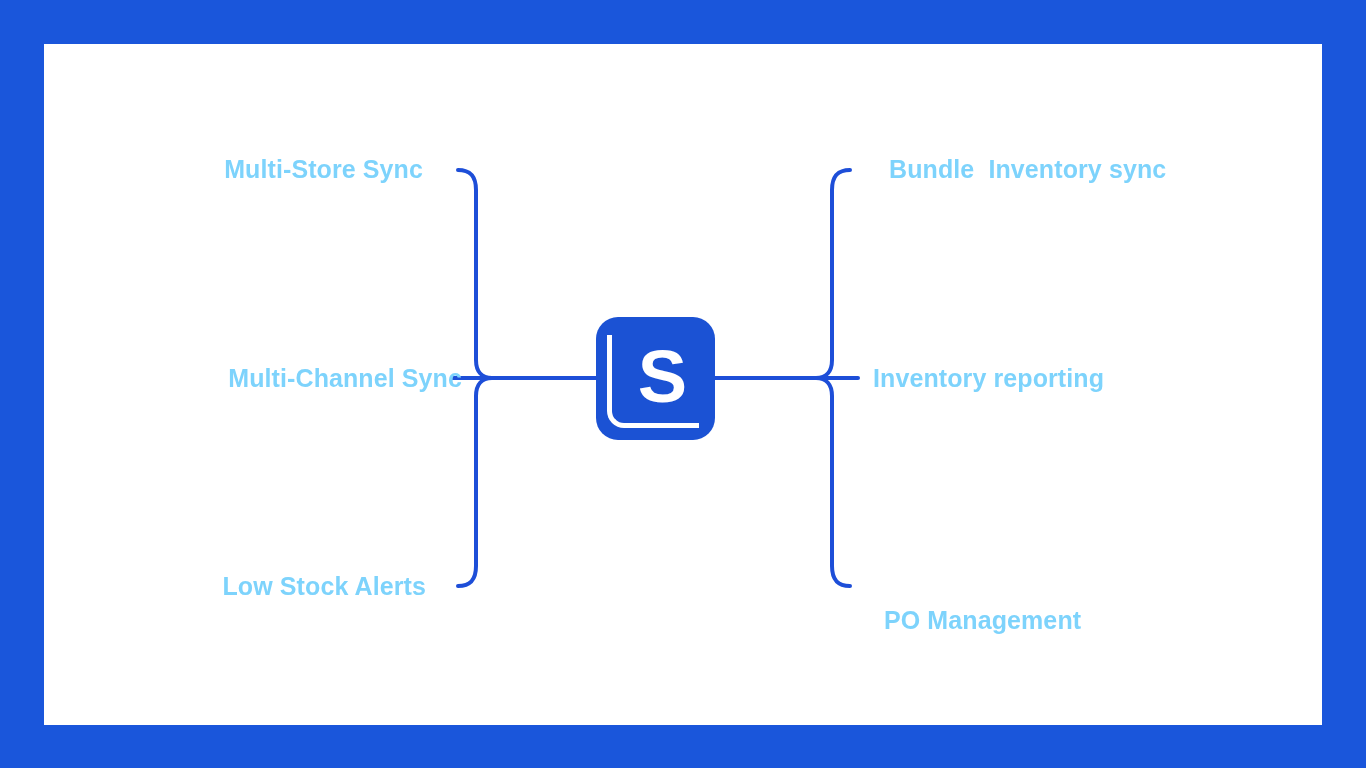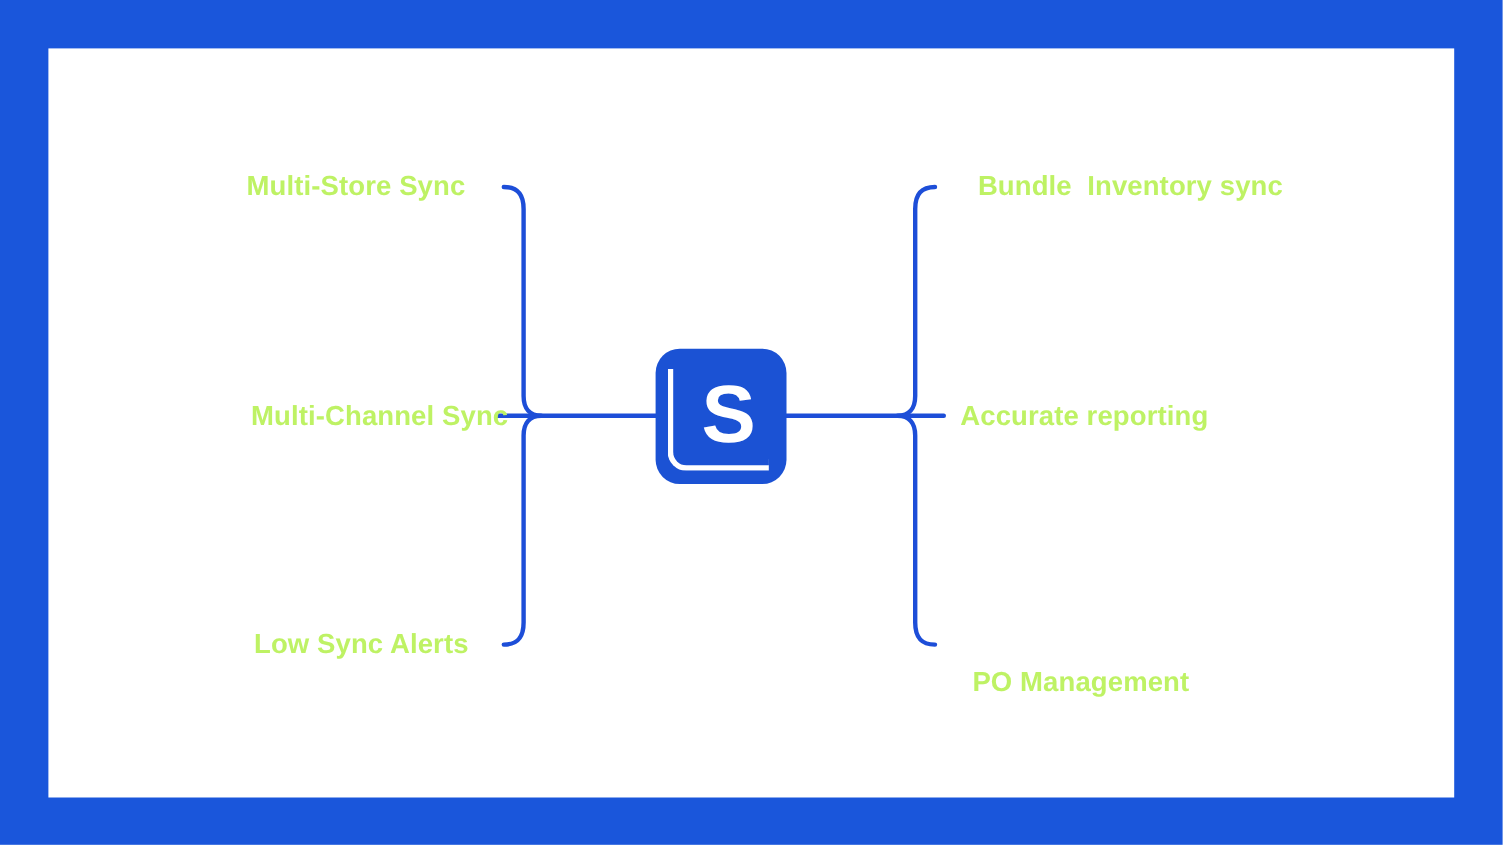--- a/index.html
+++ b/index.html
@@ -38,21 +38,21 @@
     left: 0;
     top: 0;
     width: 1366px;
     height: 768px;
     pointer-events: none;
   }
 
   
   .node-label {
     position: absolute;
-    color: #bef264;
+    color: #7dd3fc;
     font-size: 25px;
     font-weight: 700;
     letter-spacing: 0.1px;
     white-space: pre;
     line-height: 1.2;
   }
 
   .node-label.left  { text-align: right; transform: translate(-100%, -50%); }
   .node-label.right { text-align: right;  transform: translate(0, -50%); }
 
@@ -133,24 +133,24 @@
            L 832 566
            C 832 580, 838 586, 850 586" fill="none" stroke="#1d4ed8" stroke-width="4" stroke-linecap="round" stroke-linejoin="round"></path>
 
   <line x1="711" y1="378" x2="858" y2="378" stroke="#1d4ed8" stroke-width="4" stroke-linecap="round"></line>
 </svg>
 
 <div class="node-label left" id="label-multi-store-sync">Multi-Store Sync</div>
 
 <div class="node-label left" id="label-multi-channel-sync">Multi-Channel Sync</div>
 
-<div class="node-label left" id="label-low-stock-alerts">Low Sync Alerts</div>
+<div class="node-label left" id="label-low-stock-alerts">Low Stock Alerts</div>
 
 <div class="node-label right" id="label-bundle-inventory-sync">Bundle  Inventory sync</div>
 
-<div class="node-label right" id="label-accurate-reporting">Accurate reporting</div>
+<div class="node-label right" id="label-accurate-reporting">Inventory reporting</div>
 
 <div class="node-label right" id="label-po-management">PO Management</div>
 
 <div id="center-logo">
   <span id="logo-bracket"></span>
   <span id="logo-letter">S</span>
 </div>
 
 </body></html>

